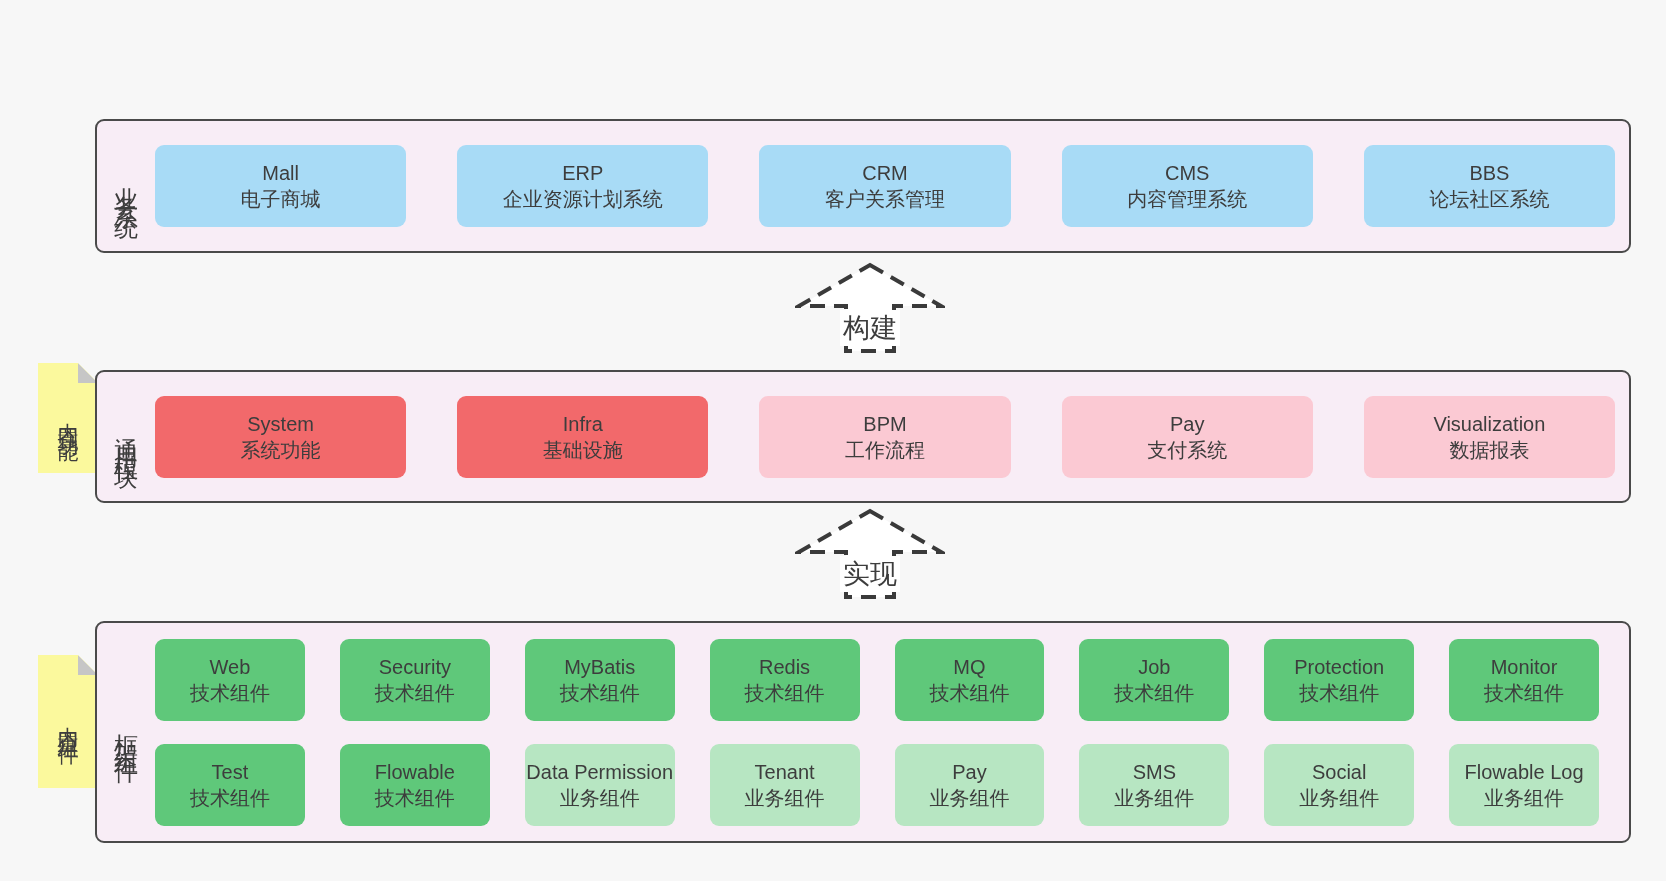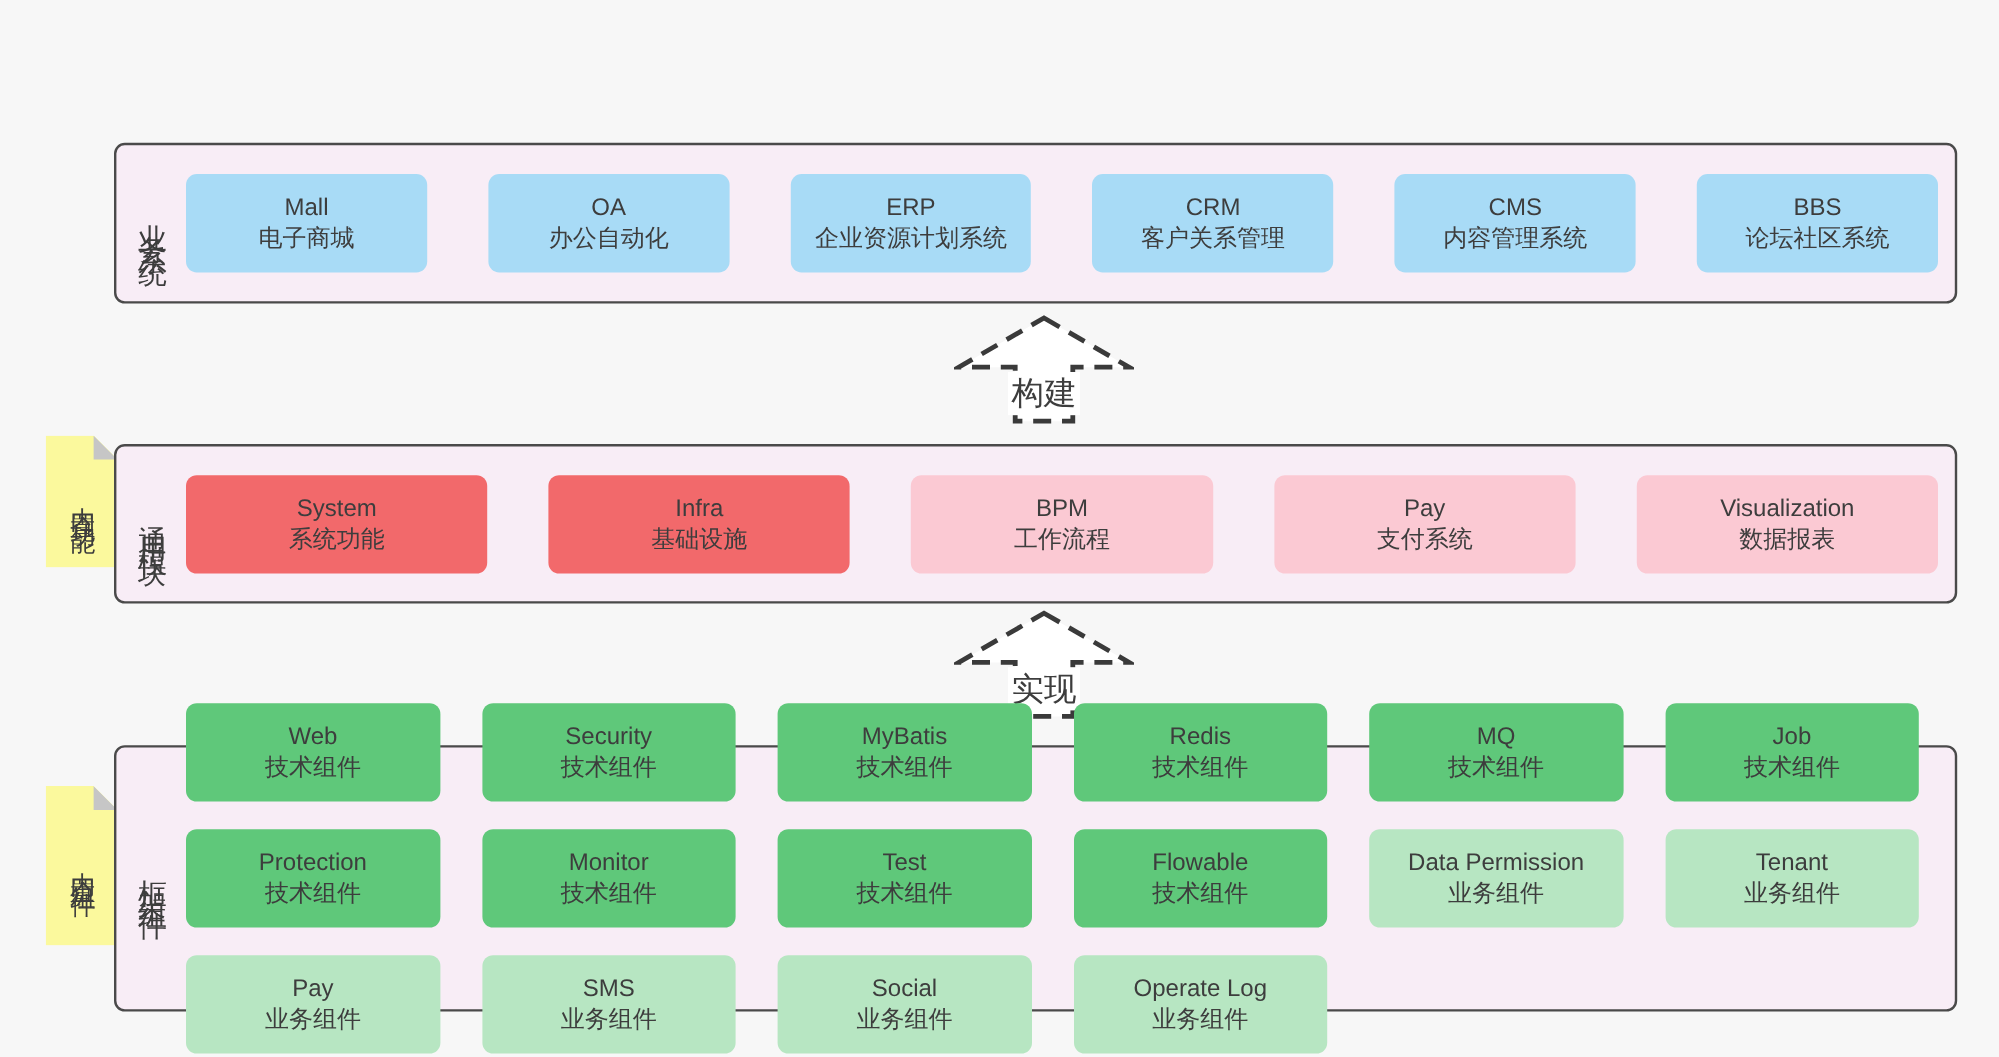--- a/index.html
+++ b/index.html
@@ -21,21 +21,21 @@
   .vlabel{
     width:58px;display:flex;align-items:center;justify-content:center;
     writing-mode:vertical-rl;text-orientation:upright;
     font-size:24px;letter-spacing:9px;color:#3d3d3d;
   }
   .band-row{
     flex:1;display:flex;align-items:center;gap:51px;
     padding:0 14px 0 0;
   }
   .band-grid{
-    flex:1;display:grid;grid-template-columns:repeat(6,1fr);
+    flex:1;display:grid;grid-template-columns:repeat(8,1fr);
     column-gap:35px;row-gap:23px;align-content:center;
     padding:0 30px 0 0;
   }
   
   .box{
     flex:1;height:82px;border-radius:9px;
     display:flex;flex-direction:column;justify-content:center;
     text-align:center;font-size:20px;line-height:26px;
   }
   .band-grid .box{height:82px;}
@@ -89,24 +89,20 @@
   </div>
 
   <div class="band" id="band-business">
     <div class="vlabel">业务系统</div>
     <div class="band-row">
       <div class="box blue">
         <div class="box-name">Mall</div>
         <div class="box-sub">电子商城</div>
       </div>
       <div class="box blue">
-        <div class="box-name">OA</div>
-        <div class="box-sub">办公自动化</div>
-      </div>
-      <div class="box blue">
         <div class="box-name">ERP</div>
         <div class="box-sub">企业资源计划系统</div>
       </div>
       <div class="box blue">
         <div class="box-name">CRM</div>
         <div class="box-sub">客户关系管理</div>
       </div>
       <div class="box blue">
         <div class="box-name">CMS</div>
         <div class="box-sub">内容管理系统</div>
@@ -215,19 +211,19 @@
       </div>
       <div class="box green-light">
         <div class="box-name">SMS</div>
         <div class="box-sub">业务组件</div>
       </div>
       <div class="box green-light">
         <div class="box-name">Social</div>
         <div class="box-sub">业务组件</div>
       </div>
       <div class="box green-light">
-        <div class="box-name">Operate Log</div>
+        <div class="box-name">Flowable Log</div>
         <div class="box-sub">业务组件</div>
       </div>
     </div>
   </div>
 
 </div>
 
 </body></html>

